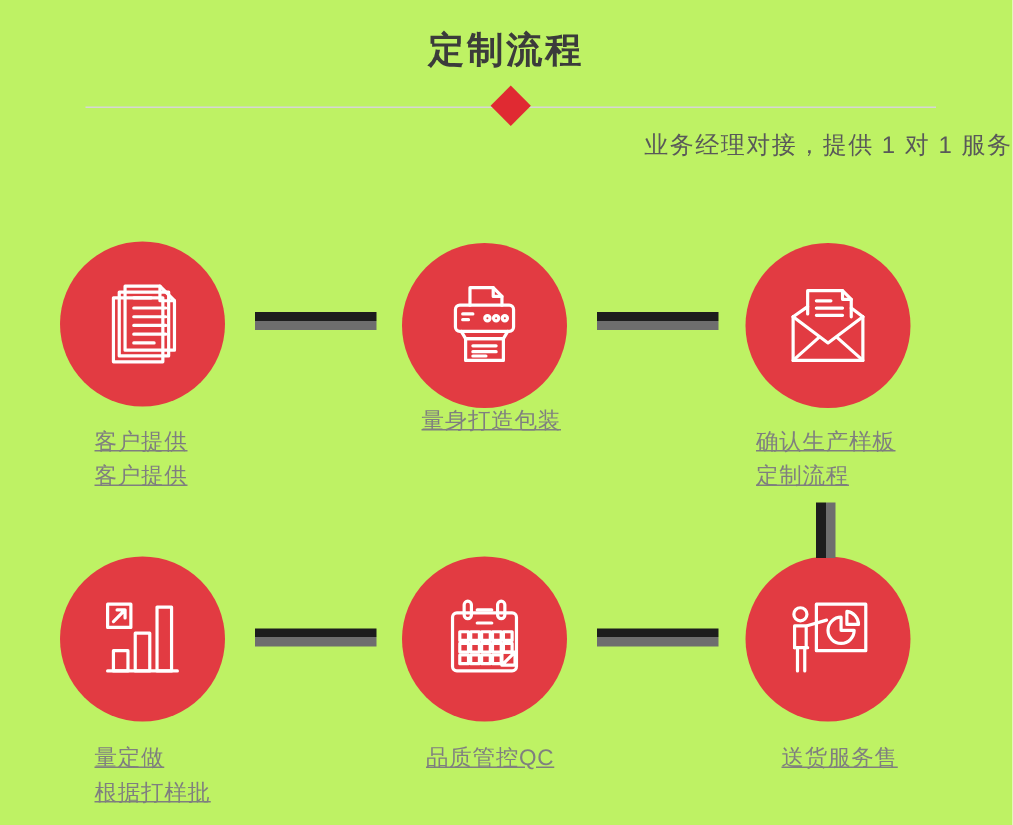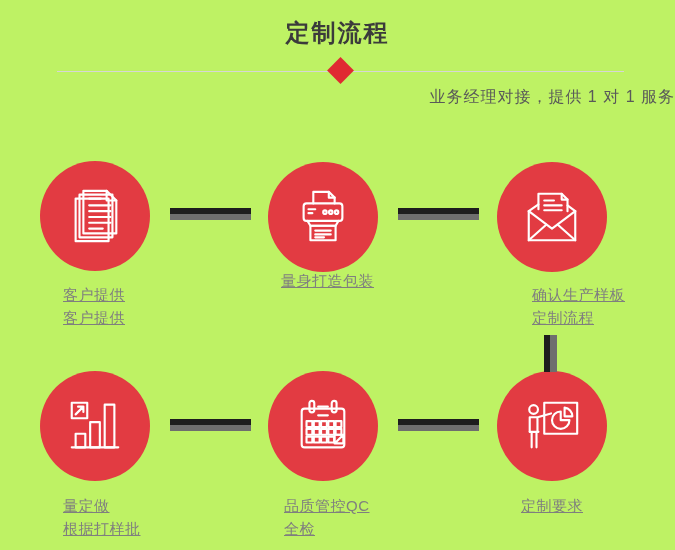--- a/index.html
+++ b/index.html
@@ -35,22 +35,22 @@
   .h3{left:170px;top:419px;} .h4{left:398px;top:419px;}
   .vbar{
     position:absolute;left:544px;top:335px;width:13px;height:37px;
     background:linear-gradient(to right,var(--connector-dark) 0 50%,var(--connector-gray) 50% 100%);
   }
   .label{
     position:absolute;font-size:15px;line-height:23px;color:var(--label-color);
     letter-spacing:0.5px;white-space:nowrap;text-decoration:underline;
   }
   .label span{display:block;}
-  .l1{left:63px;top:283px;} .l2{left:281px;top:269px;} .l3{left:532px;top:283px;}
-  .l4{left:63px;top:494px;} .l5{left:284px;top:494px;} .l6{left:521px;top:494px;}
+  .l1{left:63px;top:283px;} .l2{left:281px;top:269px;} .l3{left:504px;top:283px;}
+  .l4{left:63px;top:494px;} .l5{left:284px;top:494px;text-align:center;} .l6{left:521px;top:494px;}
   .ic{fill:none;stroke:#fff;stroke-width:2.2;stroke-linecap:round;stroke-linejoin:round;}
 </style>
 </head>
 <body>
 
 <div class="page">
 
   <h2 class="title">定制流程</h2>
   <div class="divider"></div>
   <div class="diamond"></div>
@@ -140,35 +140,34 @@
         <rect x="15" y="43" width="6" height="6"></rect>
           <rect x="22.5" y="43" width="6" height="6"></rect>
         <rect x="30" y="43" width="6" height="6"></rect>
           <rect x="37.5" y="43" width="6" height="6"></rect>
       </g>
       <path class="ic" d="M44 50 V41 H53 V50 Z M44 50 L53 41"></path>
     </svg>
   </div>
   <div class="label l5">
     <span>品质管控QC</span>
-    <span>全检</span>
   </div>
 
   <div class="circle s6">
     <svg viewBox="0 0 64 64">
       <rect class="ic" x="24" y="8" width="34" height="32"></rect>
       <path class="ic" d="M41 26 V17 A9 9 0 1 0 50 26 Z"></path>
       <path class="ic" d="M45 13 A9 9 0 0 1 53 22 L45 22 Z"></path>
       <circle class="ic" cx="13" cy="15" r="4.5"></circle>
       <path class="ic" d="M9 23 H17 L31 19 M9 23 V38 M17 23 V38"></path>
       <path class="ic" d="M11 38 V54 M16 38 V54 M9 38 H18"></path>
     </svg>
   </div>
   <div class="label l6">
-    <span>定制要求</span>
+    <span>送货服务售</span>
   </div>
 
   <div class="hbar h1"></div>
   <div class="hbar h2"></div>
   <div class="vbar"></div>
   <div class="hbar h3"></div>
   <div class="hbar h4"></div>
 
 </div>
 

